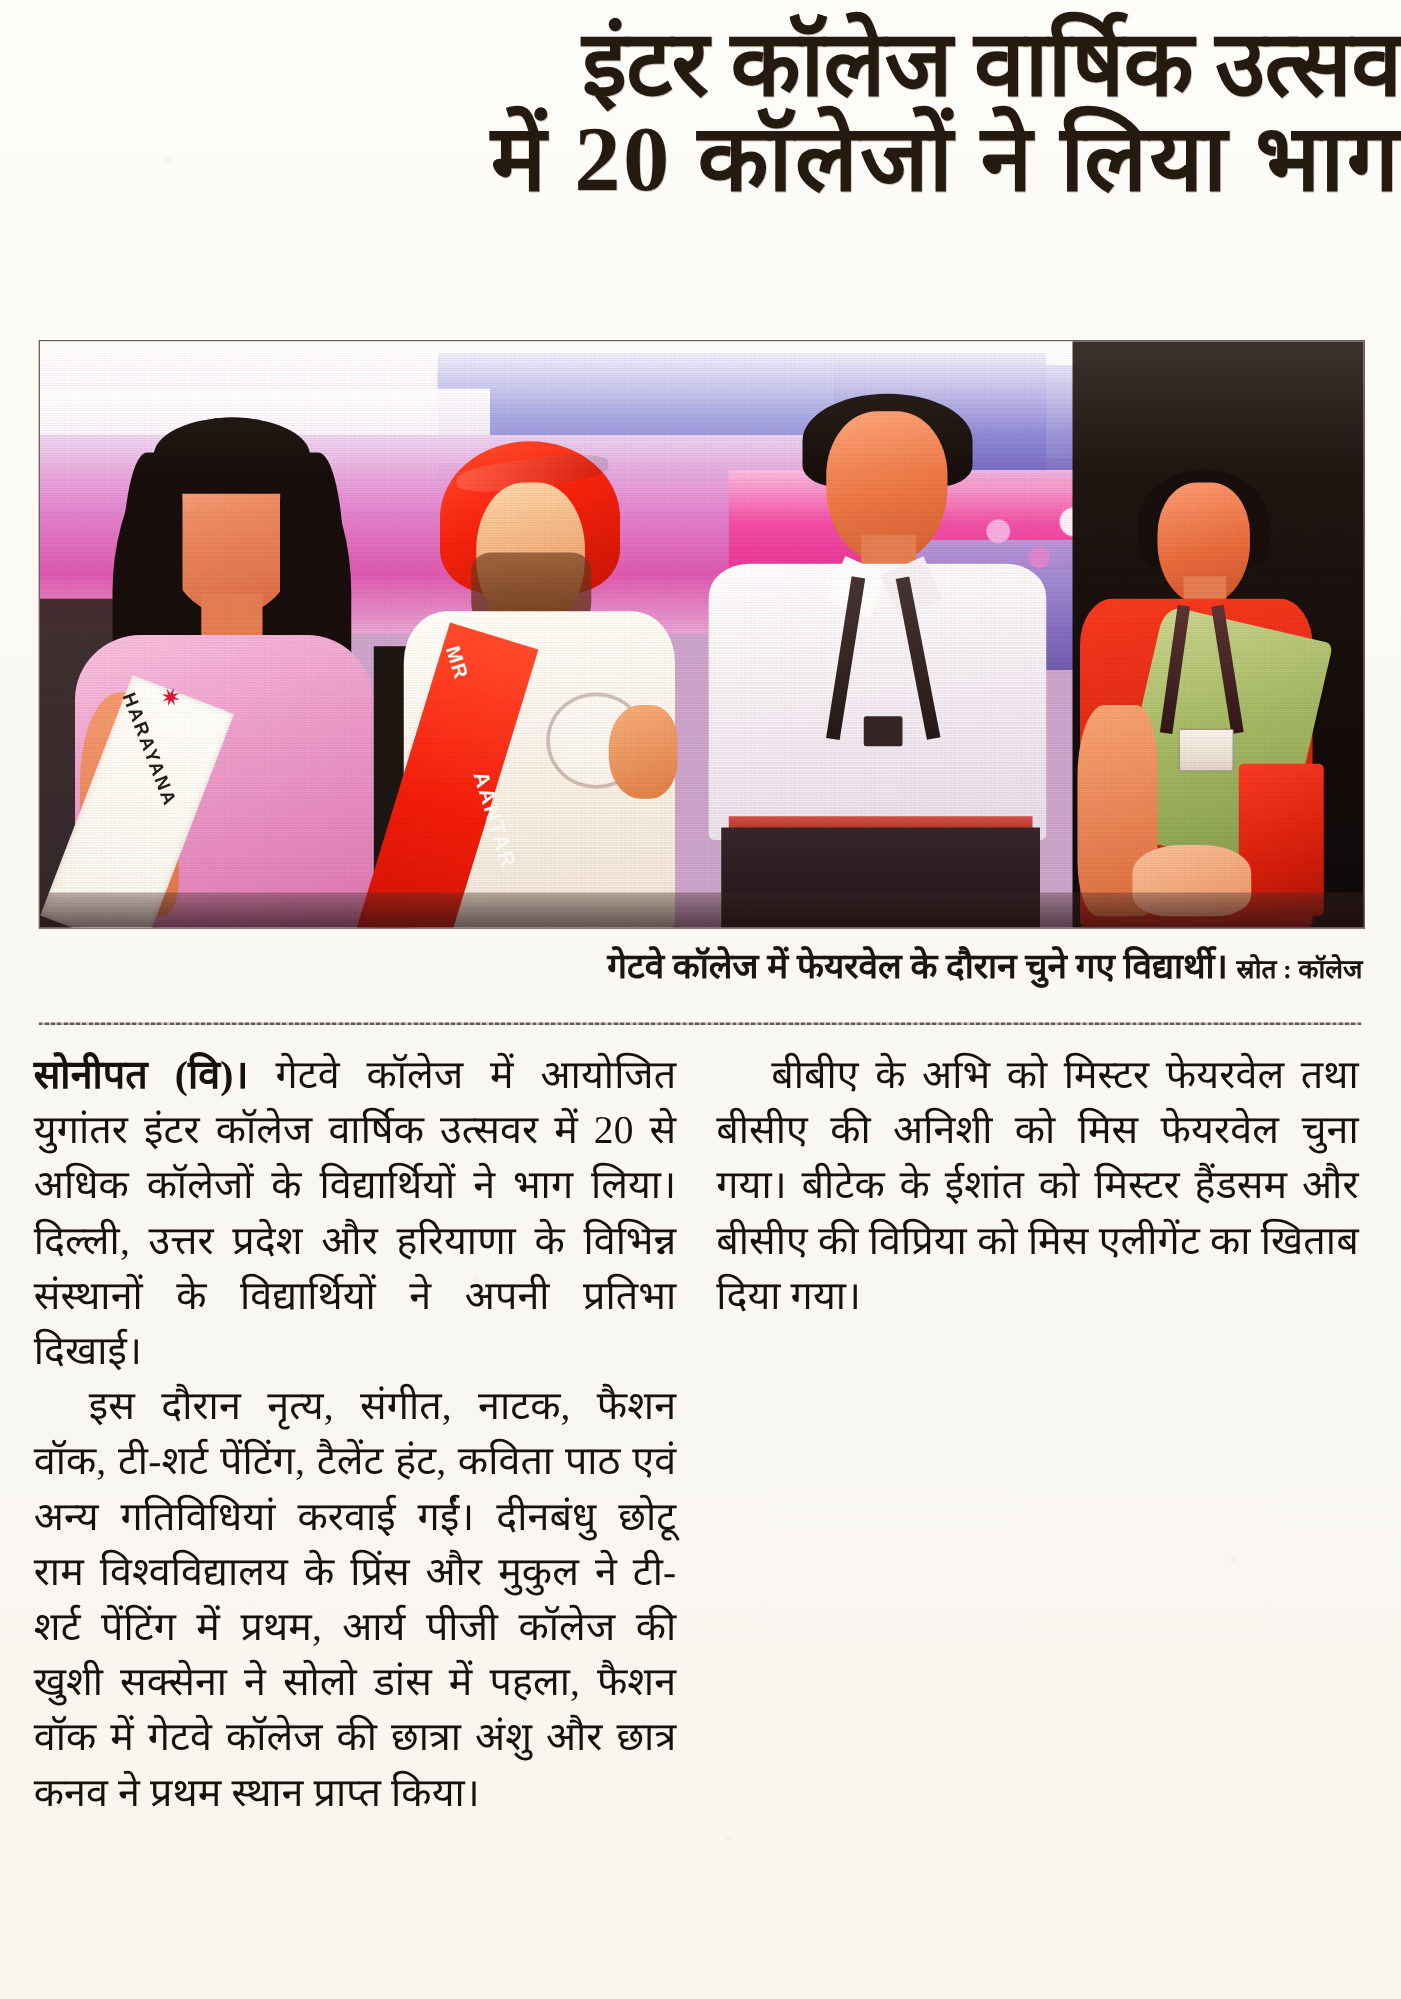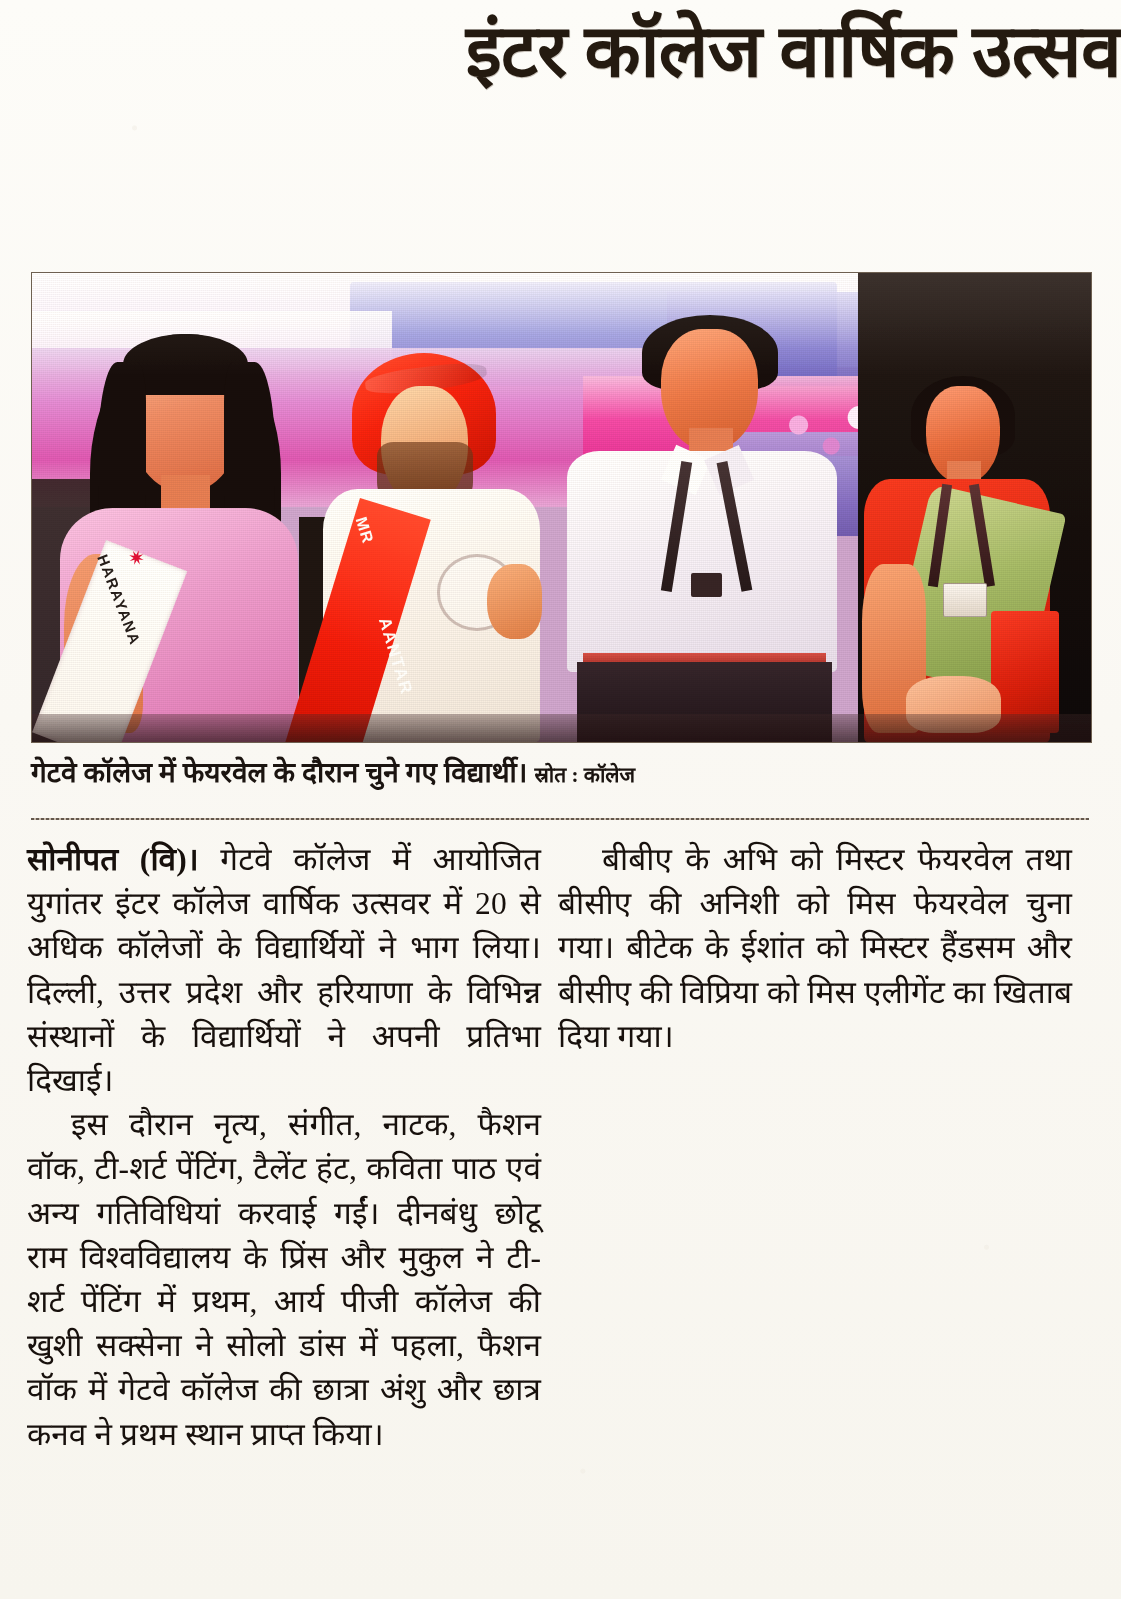--- a/index.html
+++ b/index.html
@@ -196,36 +196,36 @@
       repeating-linear-gradient(0deg, rgba(255,255,255,.12) 0 1px, rgba(0,0,0,.07) 1px 2px),
       repeating-linear-gradient(90deg, rgba(255,255,255,.05) 0 1px, rgba(0,0,0,.04) 1px 2px);
     mix-blend-mode:multiply;opacity:.55;
   }
   .photo-fade{position:absolute;inset:0;pointer-events:none;
     background:linear-gradient(180deg,rgba(255,250,245,.10),rgba(255,245,240,0) 22%);}
 
   
   .caption{
     position:absolute;left:31px;right:31px;top:752px;
-    text-align:left;color:#1b1410;
+    text-align:right;color:#1b1410;
     font-family:"Liberation Serif", serif;
     font-weight:bold;font-size:28px;white-space:nowrap;
   }
   .caption .src{font-size:21px;font-weight:bold;}
 
   .rule{
     position:absolute;left:31px;width:1058px;top:818px;height:2px;
     background:repeating-linear-gradient(90deg,#4a3c30 0 3px, #bdae9e 3px 5px);
     opacity:.85;
   }
 
   
   .cols{
     position:absolute;left:27px;top:838px;width:1068px;height:755px;
-    display:flex;gap:17px;
+    display:flex;gap:32px;
   }
   .col{width:514px;}
   .col p{
     margin:0;
     color:#17100c;
     font-family:"Liberation Serif", serif;
     font-size:31.5px;
     line-height:44.2px;
     text-align:justify;
     text-justify:inter-word;
@@ -234,20 +234,21 @@
   .col p.indent{text-indent:44px;}
   .col p b{font-weight:bold;}
 </style>
 </head>
 <body>
 
 <div class="paper-grain"></div>
 
 <div class="headline">
   <span class="hl-line l1">इंटर कॉलेज वार्षिक उत्सव</span>
+  <span class="hl-line l2">में 20 कॉलेजों ने लिया भाग</span>
 </div>
 
 <div class="photo-wrap">
   <div class="photo">
 
     <div class="bd-white-top"></div>
     <div class="bd-blue"></div>
     <div class="bd-blue2"></div>
     <div class="bd-white-strip"></div>
     <div class="bd-magenta"></div>

